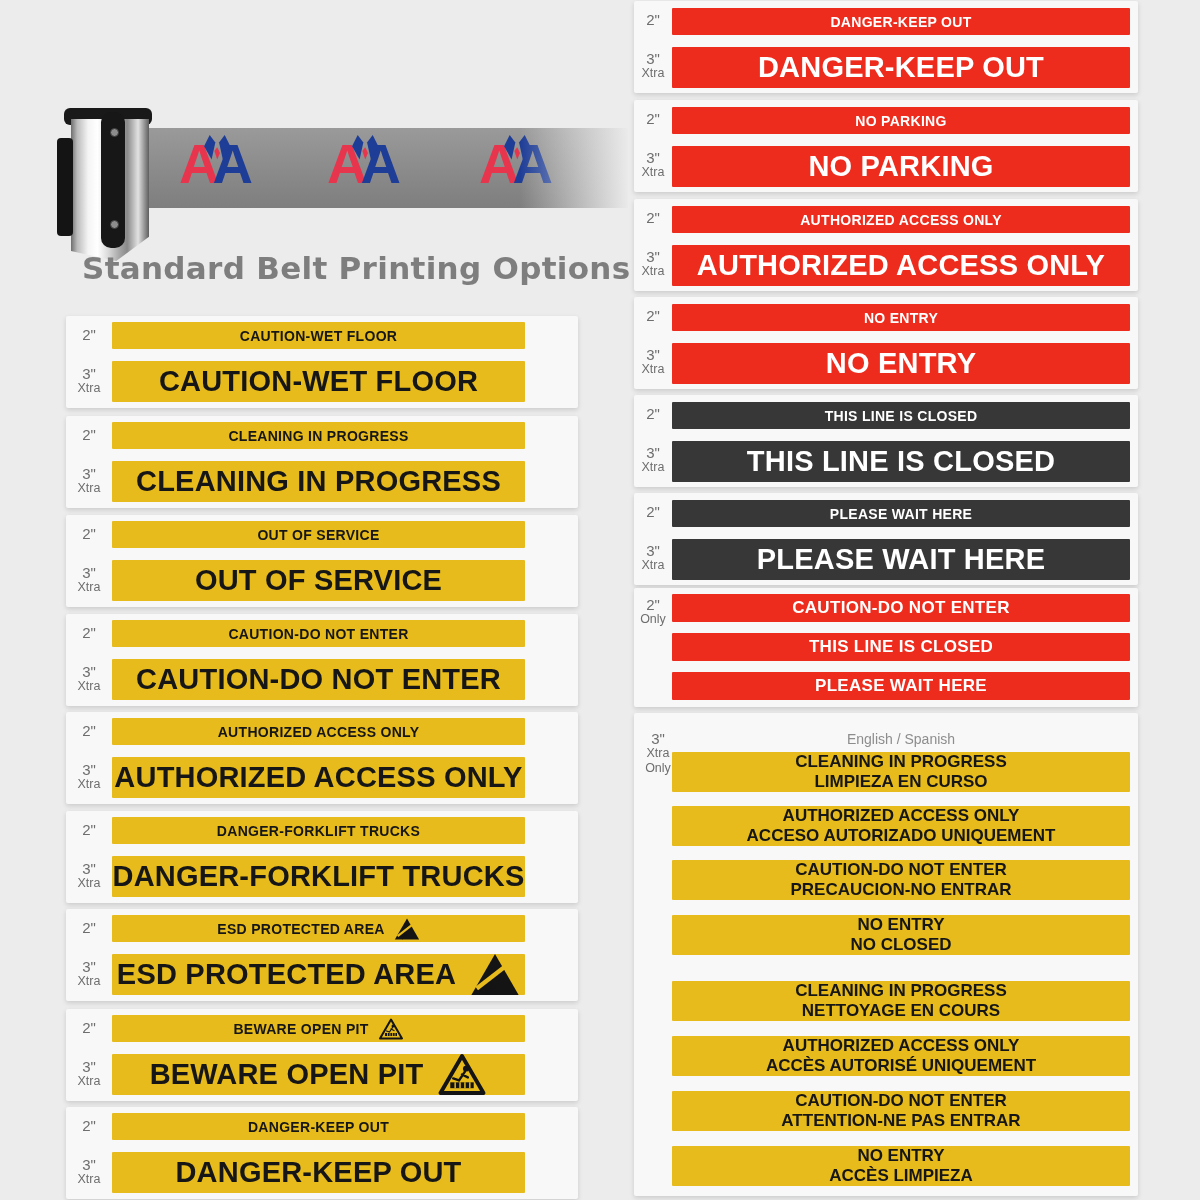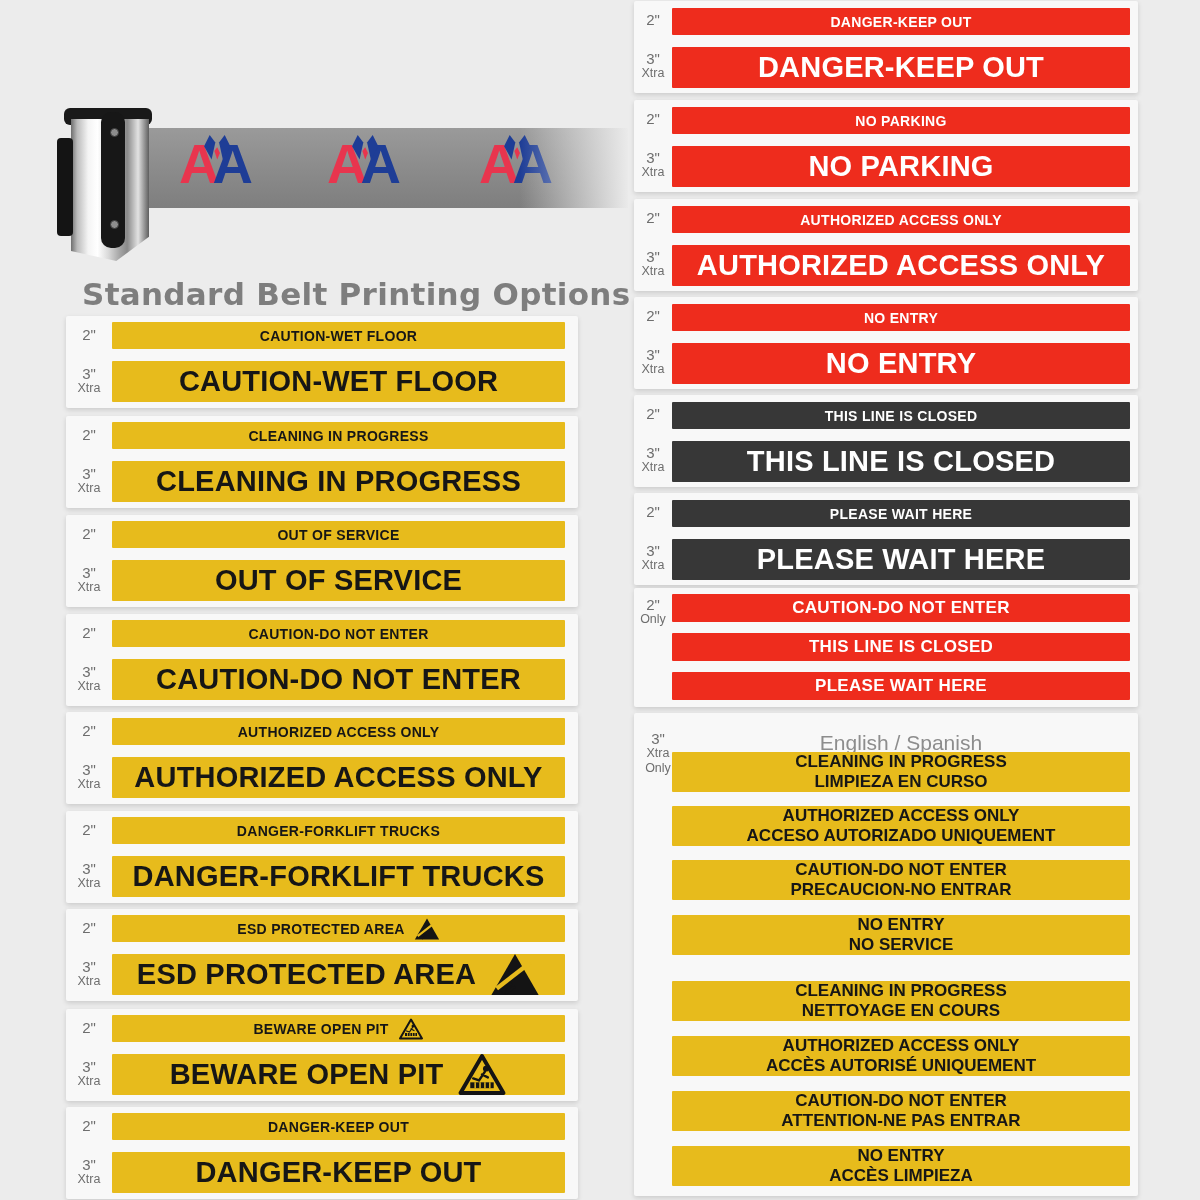--- a/index.html
+++ b/index.html
@@ -2,21 +2,21 @@
 <html style="--bg: #ececec; --card: #f8f8f8; --yellow: #e7bb1c; --red: #ee2c1d; --dark: #373737; --label: #6e6e6e; --header: #7e7e7e; --logored: #e8354e; --logoblue: #1e3d96;"><head>
 <meta charset="utf-8">
 <style>
   html,body{margin:0;padding:0;}
   body{background:#ececec;font-family:"Liberation Sans",sans-serif;}
   #stage{position:relative;width:1200px;height:1200px;background:var(--bg);overflow:hidden;}
 
   .h1,.h2{position:absolute;left:82px;font-weight:700;color:var(--header);
           font-family:"DejaVu Sans","Liberation Sans",sans-serif;letter-spacing:.3px;white-space:nowrap;}
   .h1{top:66px;font-size:29px;}
-  .h2{top:276px;font-size:31px;}
+  .h2{top:250px;font-size:31px;}
 
   
   .post-cap{position:absolute;left:64px;top:108px;width:88px;height:17px;background:#191919;border-radius:6px;}
   .post-body{position:absolute;left:71px;top:119px;width:78px;height:142px;
     background:linear-gradient(90deg,#6f6f6f 0%,#bbb 8%,#f4f4f4 22%,#fff 34%,#d9d9d9 48%,#a7a7a7 62%,#8a8a8a 72%,#e2e2e2 86%,#5e5e5e 100%);
     clip-path:polygon(0 0,100% 0,100% 83%,58% 100%,0 93%);}
   .post-tab{position:absolute;left:57px;top:138px;width:16px;height:98px;background:#141414;border-radius:4px;}
   .post-strap{position:absolute;left:101px;top:112px;width:24px;height:136px;background:#171717;border-radius:10px;}
   .screw{position:absolute;width:7px;height:7px;border-radius:50%;background:#8d8d8d;border:1px solid #3a3a3a;}
 
@@ -28,21 +28,21 @@
   .aalogo .ltr{font-size:56px;font-weight:700;font-family:"Liberation Sans",sans-serif;}
   .aalogo .ltr.r{color:var(--logored);margin-right:-7px;}
   .aalogo .ltr.b{color:var(--logoblue);}
   .eagle{position:absolute;left:50%;top:7px;width:30px;height:32px;transform:translateX(-46%);}
 
   
   .card{position:absolute;background:var(--card);border-radius:2px;box-shadow:0 2px 5px rgba(0,0,0,.14);}
   .lcard{left:66px;width:512px;height:92px;}
   .rcard{left:634px;width:504px;height:92px;}
   .belt{position:absolute;display:flex;align-items:center;justify-content:center;border-radius:1px;}
-  .lcard .belt{left:46px;width:453px;}
+  .lcard .belt{left:46px;width:413px;}
   .rcard .belt{left:38px;width:458px;}
   .b2{top:6px;height:27px;}
   .b3{top:45px;height:41px;}
   .rcard .b2{top:7px;}
   .rcard .b3{top:46px;}
   .yellow{background:var(--yellow);color:#161616;}
   .redb{background:var(--red);color:#fff;}
   .darkb{background:var(--dark);color:#fff;}
   .t2{font-size:14px;font-weight:700;letter-spacing:.3px;white-space:nowrap;}
   .t3{font-size:29px;font-weight:700;letter-spacing:.2px;white-space:nowrap;}
@@ -59,21 +59,21 @@
 
   
   .card2o{left:634px;top:588px;width:504px;height:119px;}
   .card2o .belt{left:38px;width:458px;height:28px;}
   .card2o .t2o{font-size:17px;font-weight:700;letter-spacing:.3px;}
   .card2o .sz{top:9px;}
 
   
   .bigcard{left:634px;top:713px;width:504px;height:483px;}
   .bigcard .sz{top:18px;}
-  .heading{position:absolute;left:38px;width:458px;text-align:center;font-size:21px;color:#8d8d8d;}
+  .heading{position:absolute;left:38px;width:458px;text-align:center;font-size:14px;color:#8d8d8d;}
   .bigcard .belt{left:38px;width:458px;height:40px;flex-direction:column;}
   .bl{font-size:17px;font-weight:700;line-height:20px;white-space:nowrap;}
 </style>
 </head>
 <body>
 
 <div id="stage">
 
 
   <div>
@@ -416,21 +416,21 @@
     <div class="belt yellow" style="top:93px">
       <span class="bl">AUTHORIZED ACCESS ONLY</span>
       <span class="bl">ACCESO AUTORIZADO UNIQUEMENT</span>
     </div>
     <div class="belt yellow" style="top:147px">
       <span class="bl">CAUTION-DO NOT ENTER</span>
       <span class="bl">PRECAUCION-NO ENTRAR</span>
     </div>
     <div class="belt yellow" style="top:202px">
       <span class="bl">NO ENTRY</span>
-      <span class="bl">NO SERVICE</span>
+      <span class="bl">NO CLOSED</span>
     </div>
 
     <div class="belt yellow" style="top:268px">
       <span class="bl">CLEANING IN PROGRESS</span>
       <span class="bl">NETTOYAGE EN COURS</span>
     </div>
     <div class="belt yellow" style="top:323px">
       <span class="bl">AUTHORIZED ACCESS ONLY</span>
       <span class="bl">ACCÈS AUTORISÉ UNIQUEMENT</span>
     </div>

